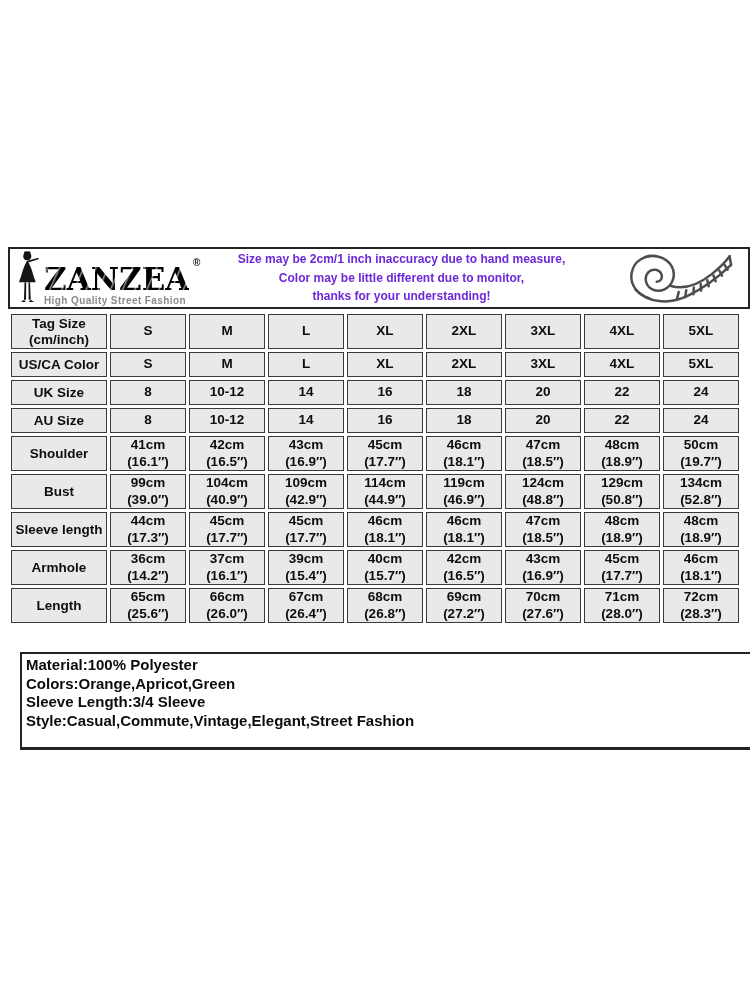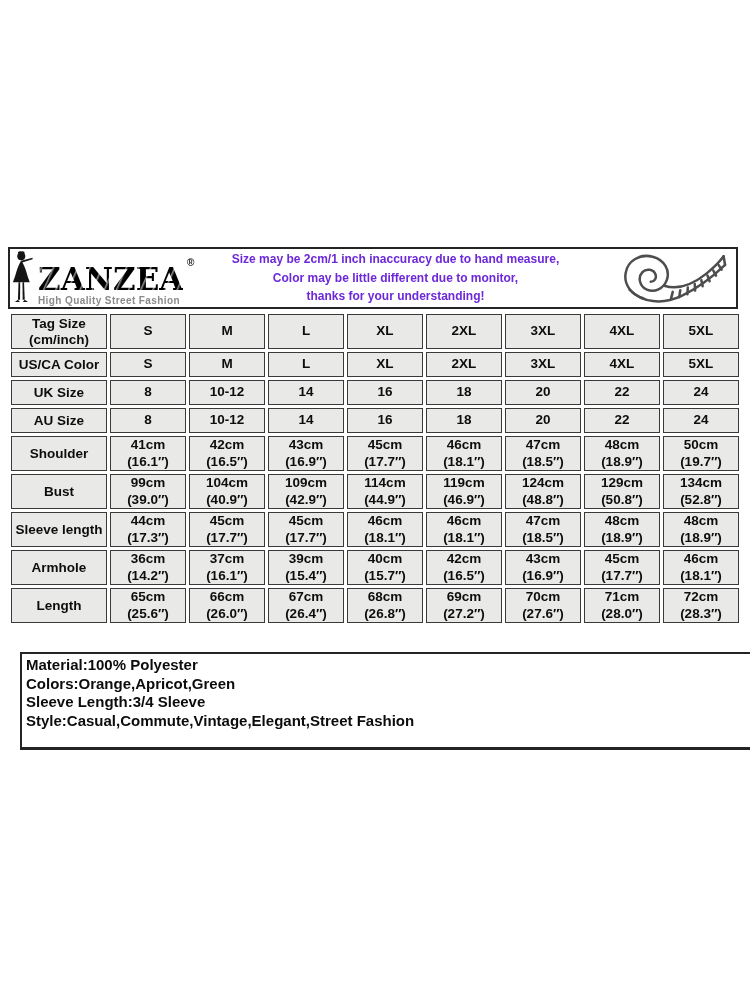--- a/index.html
+++ b/index.html
@@ -2,21 +2,21 @@
 <html><head>
 <meta charset="utf-8">
 <style>
   html,body{margin:0;padding:0;background:#ffffff;}
   .canvas{position:relative;width:750px;height:1000px;background:#ffffff;
           font-family:"Liberation Sans",sans-serif;color:#111;}
 
   
   .header-box{position:absolute;left:8px;top:247px;width:726px;height:58px;
               border:2px solid #242424;background:#fff;
-              display:flex;align-items:center;justify-content:space-between;padding:0 0;}
+              display:flex;align-items:center;justify-content:space-between;padding:0 6px;}
   .logo{display:flex;align-items:flex-end;gap:2px;width:175px;flex:0 0 auto;}
   .logo-text{display:flex;flex-direction:column;line-height:1;}
   .brand{font-family:"DejaVu Serif",serif;font-weight:bold;font-size:31px;
          letter-spacing:0px;color:#111;position:relative;transform:scaleY(1.05);}
   @supports (-webkit-background-clip:text){
     .brand{background:repeating-linear-gradient(115deg,#000 0px,#000 4px,#8f8f8f 5px,#000 7px,#000 11px);
            -webkit-background-clip:text;background-clip:text;color:transparent;}
   }
   .reg{font-family:"Liberation Sans",sans-serif;font-size:10px;font-weight:bold;
        color:#111;position:absolute;top:-4px;right:-11px;}

